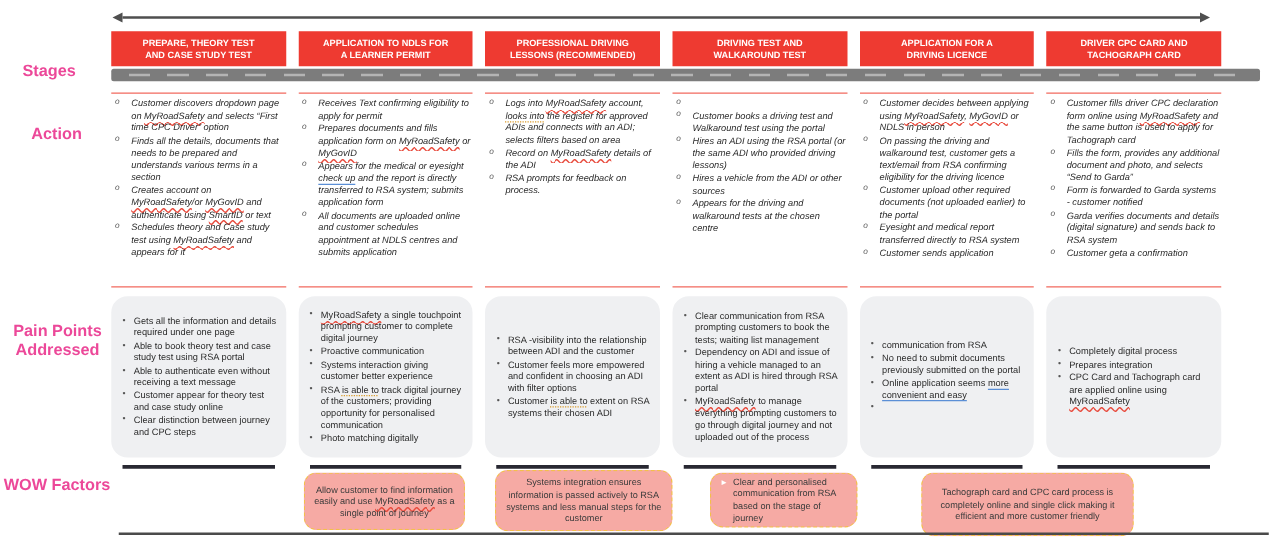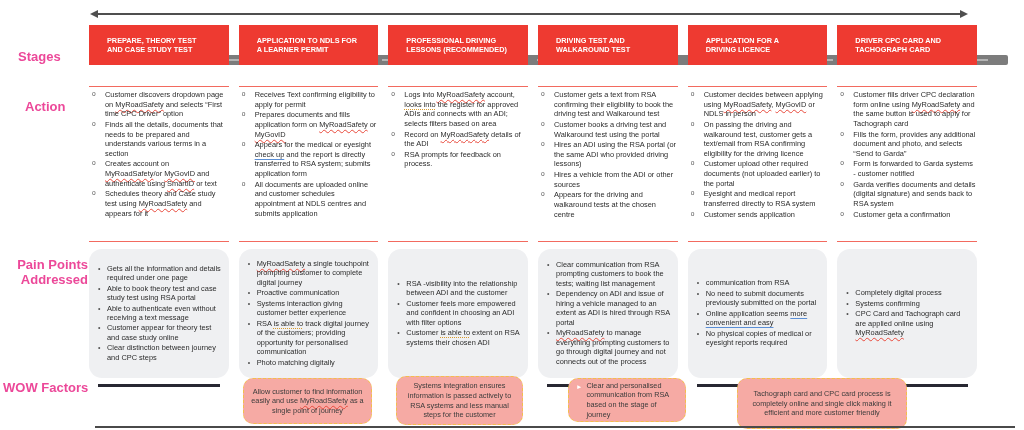--- a/index.html
+++ b/index.html
@@ -3,59 +3,59 @@
 <meta charset="utf-8">
 <style>
   html,body{margin:0;padding:0;background:#ffffff;}
   .canvas{position:relative;width:1024px;height:430px;background:#fff;
           font-family:"Liberation Sans", sans-serif;overflow:hidden;}
 
   
   .row-label{position:absolute;font-weight:bold;color:#ec4899;font-size:13px;line-height:1.15;}
   #label-stages{left:18px;top:50px;}
   #label-action{left:25px;top:100px;}
-  #label-pain{left:4px;top:258px;width:84px;text-align:right;}
+  #label-pain{left:4px;top:258px;width:84px;text-align:center;}
   #label-wow{left:3px;top:381px;}
 
   
   #journey-arrow{position:absolute;left:98px;top:13px;width:862px;height:1.8px;background:#4f4f4f;}
   #journey-arrow::before{content:"";position:absolute;left:-8px;top:-3px;
       border:4px solid transparent;border-right:8px solid #4f4f4f;border-left:0;}
   #journey-arrow::after{content:"";position:absolute;right:-8px;top:-3px;
       border:4px solid transparent;border-left:8px solid #4f4f4f;border-right:0;}
 
   
   #road{position:absolute;left:89px;top:55px;width:919px;height:10px;background:#7c7c7c;border-radius:2px;}
   #road-dashes{position:absolute;left:14px;right:14px;top:4px;height:2.2px;
       background:repeating-linear-gradient(90deg,#b4b4b4 0 17px,transparent 17px 31px);}
 
   
   #columns{position:absolute;left:89px;top:25px;width:888px;display:flex;gap:10px;}
   .column{flex:1;min-width:0;display:flex;flex-direction:column;}
-  .stage-header{height:40px;background:#ee3a31;color:#fff;font-weight:bold;font-size:7.3px;
-      line-height:1.3;display:flex;align-items:center;justify-content:center;
+  .stage-header{height:28px;background:#ee3a31;color:#fff;font-weight:bold;font-size:7.3px;
+      line-height:1.3;display:flex;align-items:center;justify-content:center;text-align:center;
       padding:1px 18px;box-sizing:border-box;}
   .action-block{margin-top:21px;border-top:1.5px solid #f26a5f;border-bottom:1.5px solid #f26a5f;
-      height:156px;box-sizing:border-box;padding:3px 1px 17px 0;overflow:hidden;}
+      height:156px;box-sizing:border-box;padding:3px 1px 17px 0;overflow:hidden;font-style:italic;}
   .bullet-row{display:flex;margin-bottom:1px;}
   .bullet-marker{width:16px;min-width:16px;padding-left:3px;box-sizing:border-box;
       font-size:6.6px;color:#555;line-height:1.35;}
   .bullet-text{flex:1;font-size:7.4px;color:#2b2b2b;line-height:1.3;}
   .pain-box{margin-top:7px;background:#eff0f2;border-radius:13px;height:129px;box-sizing:border-box;
       padding:5px 7px 5px 5px;display:flex;flex-direction:column;justify-content:center;overflow:hidden;}
   .pain-box .bullet-marker{width:13px;min-width:13px;font-size:7px;padding-left:4px;}
   .pain-box .bullet-text{line-height:1.28;}
   .pain-underline{margin:6px auto 0;width:87%;height:3px;background:#282832;}
 
   
   .wow-box{position:absolute;background:#f6aaa4;border:1.6px dashed #f3c04a;border-radius:10px;
       box-sizing:border-box;font-size:7.3px;line-height:1.32;color:#3b3b3b;padding:3px 5px;
       display:flex;align-items:center;justify-content:center;text-align:center;}
   #wow-1{left:243px;top:378px;width:129px;height:46px;}
-  #wow-2{left:396px;top:376px;width:127px;height:49px;}
+  #wow-2{left:396px;top:376px;width:142px;height:49px;}
   #wow-3{left:568px;top:378px;width:118px;height:44px;text-align:left;justify-content:flex-start;}
   #wow-4{left:737px;top:378px;width:170px;height:51px;}
   .wow-arrow{color:#ffffff;font-size:6.5px;margin:0 4px 0 2px;align-self:flex-start;line-height:1.6;}
 
   
   #bottom-line{position:absolute;left:95px;top:426px;width:920px;height:1.6px;background:#4a4a4a;}
 
   
   .u-spell{text-decoration-line:underline;text-decoration-style:wavy;
       text-decoration-color:#e84a3c;text-decoration-thickness:0.8px;text-underline-offset:1.5px;}
@@ -198,21 +198,20 @@
             <span class="bullet-text"><span>Customer </span><span class="u-clarity">is able to</span><span> extent on RSA systems their chosen ADI</span></span>
           </div>
         </div>
         <div class="pain-underline"></div>
       </div>
       <div class="column">
         <div class="stage-header">DRIVING TEST AND WALKAROUND TEST</div>
         <div class="action-block">
           <div class="bullet-row">
             <span class="bullet-marker">o</span>
-            <span class="bullet-text"><span>Customer gets a text from RSA confirming their eligibility to book the driving test and Walkaround test</span></span>
           </div>
           <div class="bullet-row">
             <span class="bullet-marker">o</span>
             <span class="bullet-text"><span>Customer books a driving test and Walkaround test using the portal</span></span>
           </div>
           <div class="bullet-row">
             <span class="bullet-marker">o</span>
             <span class="bullet-text"><span>Hires an ADI using the RSA portal (or the same ADI who provided driving lessons)</span></span>
           </div>
           <div class="bullet-row">
@@ -228,21 +227,21 @@
           <div class="bullet-row">
             <span class="bullet-marker">•</span>
             <span class="bullet-text"><span>Clear communication from RSA prompting customers to book the tests; waiting list management</span></span>
           </div>
           <div class="bullet-row">
             <span class="bullet-marker">•</span>
             <span class="bullet-text"><span>Dependency on ADI and issue of hiring a vehicle managed to an extent as ADI is hired through RSA portal</span></span>
           </div>
           <div class="bullet-row">
             <span class="bullet-marker">•</span>
-            <span class="bullet-text"><span class="u-spell">MyRoadSafety</span><span> to manage everything prompting customers to go through digital journey and not connects out of the process</span></span>
+            <span class="bullet-text"><span class="u-spell">MyRoadSafety</span><span> to manage everything prompting customers to go through digital journey and not uploaded out of the process</span></span>
           </div>
         </div>
         <div class="pain-underline"></div>
       </div>
       <div class="column">
         <div class="stage-header">APPLICATION FOR A DRIVING LICENCE</div>
         <div class="action-block">
           <div class="bullet-row">
             <span class="bullet-marker">o</span>
             <span class="bullet-text"><span>Customer decides between applying using </span><span class="u-spell">MyRoadSafety</span><span>, </span><span class="u-spell">MyGovID</span><span> or NDLS in person</span></span>
@@ -272,21 +271,20 @@
           <div class="bullet-row">
             <span class="bullet-marker">•</span>
             <span class="bullet-text"><span>No need to submit documents previously submitted on the portal</span></span>
           </div>
           <div class="bullet-row">
             <span class="bullet-marker">•</span>
             <span class="bullet-text"><span>Online application seems </span><span class="u-grammar">more convenient and easy</span></span>
           </div>
           <div class="bullet-row">
             <span class="bullet-marker">•</span>
-            <span class="bullet-text"><span>No physical copies of medical or eyesight reports required</span></span>
           </div>
         </div>
         <div class="pain-underline"></div>
       </div>
       <div class="column">
         <div class="stage-header">DRIVER CPC CARD AND TACHOGRAPH CARD</div>
         <div class="action-block">
           <div class="bullet-row">
             <span class="bullet-marker">o</span>
             <span class="bullet-text"><span>Customer fills driver CPC declaration form online using </span><span class="u-spell">MyRoadSafety</span><span> and the same button is used to apply for Tachograph card</span></span>
@@ -308,21 +306,21 @@
             <span class="bullet-text"><span>Customer geta a confirmation</span></span>
           </div>
         </div>
         <div class="pain-box">
           <div class="bullet-row">
             <span class="bullet-marker">•</span>
             <span class="bullet-text"><span>Completely digital process</span></span>
           </div>
           <div class="bullet-row">
             <span class="bullet-marker">•</span>
-            <span class="bullet-text"><span>Systems confirming</span></span>
+            <span class="bullet-text"><span>Prepares integration</span></span>
           </div>
           <div class="bullet-row">
             <span class="bullet-marker">•</span>
             <span class="bullet-text"><span>CPC Card and Tachograph card are applied online using </span><span class="u-spell">MyRoadSafety</span></span>
           </div>
         </div>
         <div class="pain-underline"></div>
       </div>
     </div>
 

